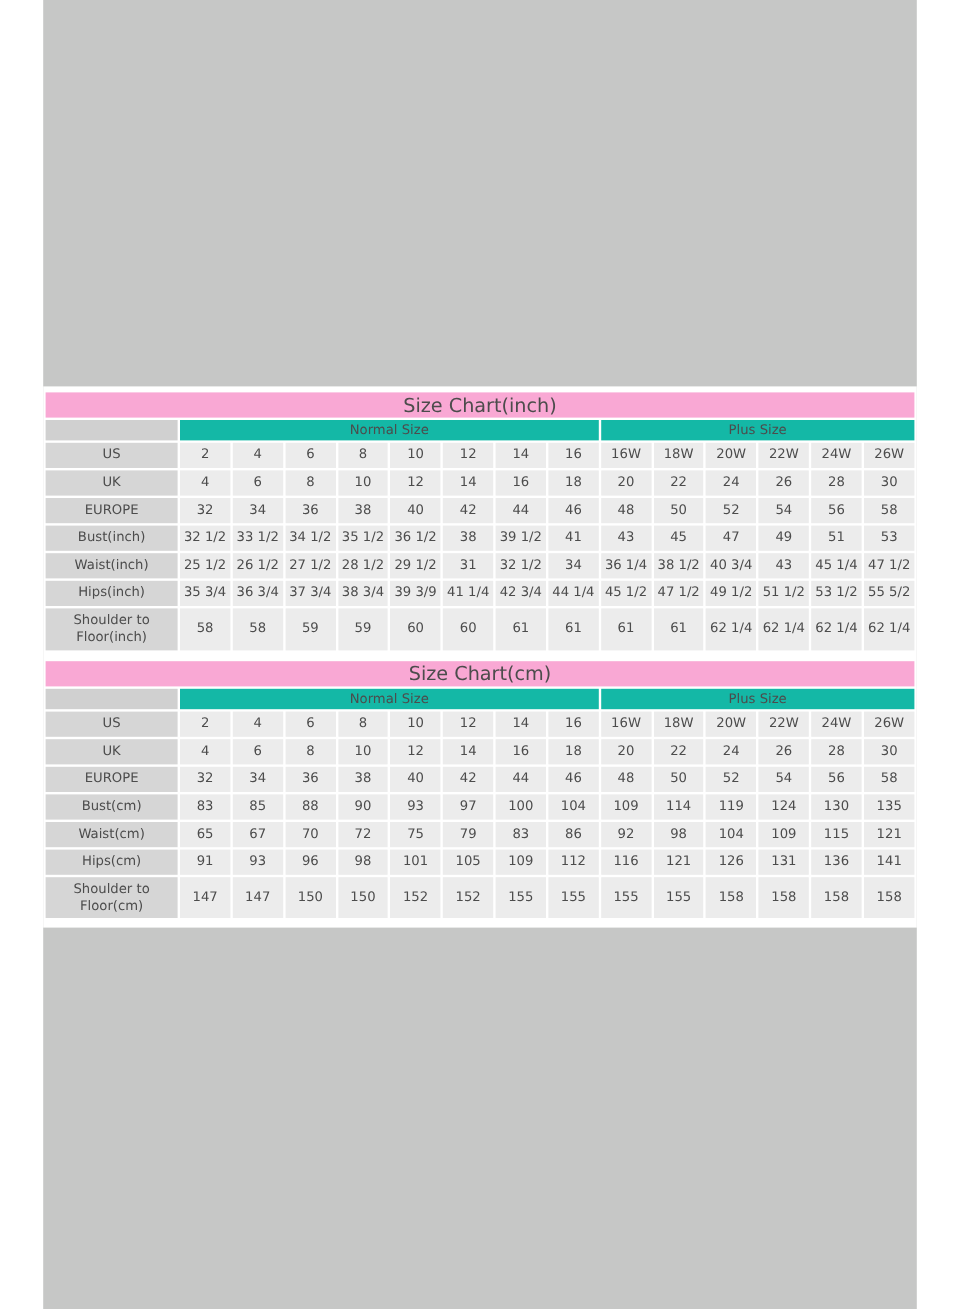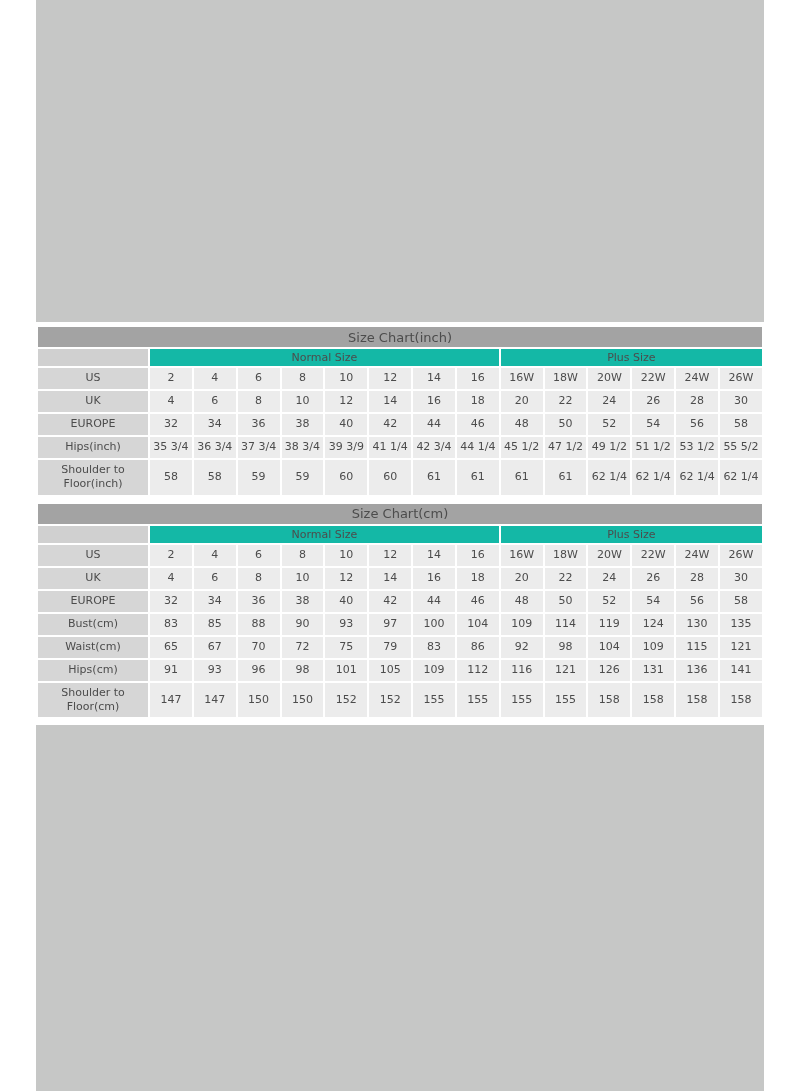--- a/index.html
+++ b/index.html
@@ -22,22 +22,22 @@
   table.size-chart{
     border-collapse:separate;border-spacing:2px;
     width:728px;table-layout:fixed;
   }
   table.size-chart + table.size-chart{margin-top:5px;}
   th,td{
     font-weight:normal;text-align:center;vertical-align:middle;
     overflow:hidden;
   }
   .title-cell{
-    background:#a3a3a3;
-    font-size:13px;height:18px;padding:1px 0;
+    background:#f9a8d4;
+    font-size:16px;height:18px;padding:1px 0;
   }
   .corner-cell{
     background:#d0d0d0;
   }
   .group-cell{
     background:#14b8a6;
     font-size:11px;height:15px;padding:1px 0;
   }
   .label-cell{
     background:#d6d6d6;
@@ -128,20 +128,54 @@
             <td class="data-cell">44</td>
             <td class="data-cell">46</td>
             <td class="data-cell">48</td>
             <td class="data-cell">50</td>
             <td class="data-cell">52</td>
             <td class="data-cell">54</td>
             <td class="data-cell">56</td>
             <td class="data-cell">58</td>
           </tr>
           <tr>
+            <th class="label-cell">Bust(inch)</th>
+            <td class="data-cell">32 1/2</td>
+            <td class="data-cell">33 1/2</td>
+            <td class="data-cell">34 1/2</td>
+            <td class="data-cell">35 1/2</td>
+            <td class="data-cell">36 1/2</td>
+            <td class="data-cell">38</td>
+            <td class="data-cell">39 1/2</td>
+            <td class="data-cell">41</td>
+            <td class="data-cell">43</td>
+            <td class="data-cell">45</td>
+            <td class="data-cell">47</td>
+            <td class="data-cell">49</td>
+            <td class="data-cell">51</td>
+            <td class="data-cell">53</td>
+          </tr>
+          <tr>
+            <th class="label-cell">Waist(inch)</th>
+            <td class="data-cell">25 1/2</td>
+            <td class="data-cell">26 1/2</td>
+            <td class="data-cell">27 1/2</td>
+            <td class="data-cell">28 1/2</td>
+            <td class="data-cell">29 1/2</td>
+            <td class="data-cell">31</td>
+            <td class="data-cell">32 1/2</td>
+            <td class="data-cell">34</td>
+            <td class="data-cell">36 1/4</td>
+            <td class="data-cell">38 1/2</td>
+            <td class="data-cell">40 3/4</td>
+            <td class="data-cell">43</td>
+            <td class="data-cell">45 1/4</td>
+            <td class="data-cell">47 1/2</td>
+          </tr>
+          <tr>
             <th class="label-cell">Hips(inch)</th>
             <td class="data-cell">35 3/4</td>
             <td class="data-cell">36 3/4</td>
             <td class="data-cell">37 3/4</td>
             <td class="data-cell">38 3/4</td>
             <td class="data-cell">39 3/9</td>
             <td class="data-cell">41 1/4</td>
             <td class="data-cell">42 3/4</td>
             <td class="data-cell">44 1/4</td>
             <td class="data-cell">45 1/2</td>

